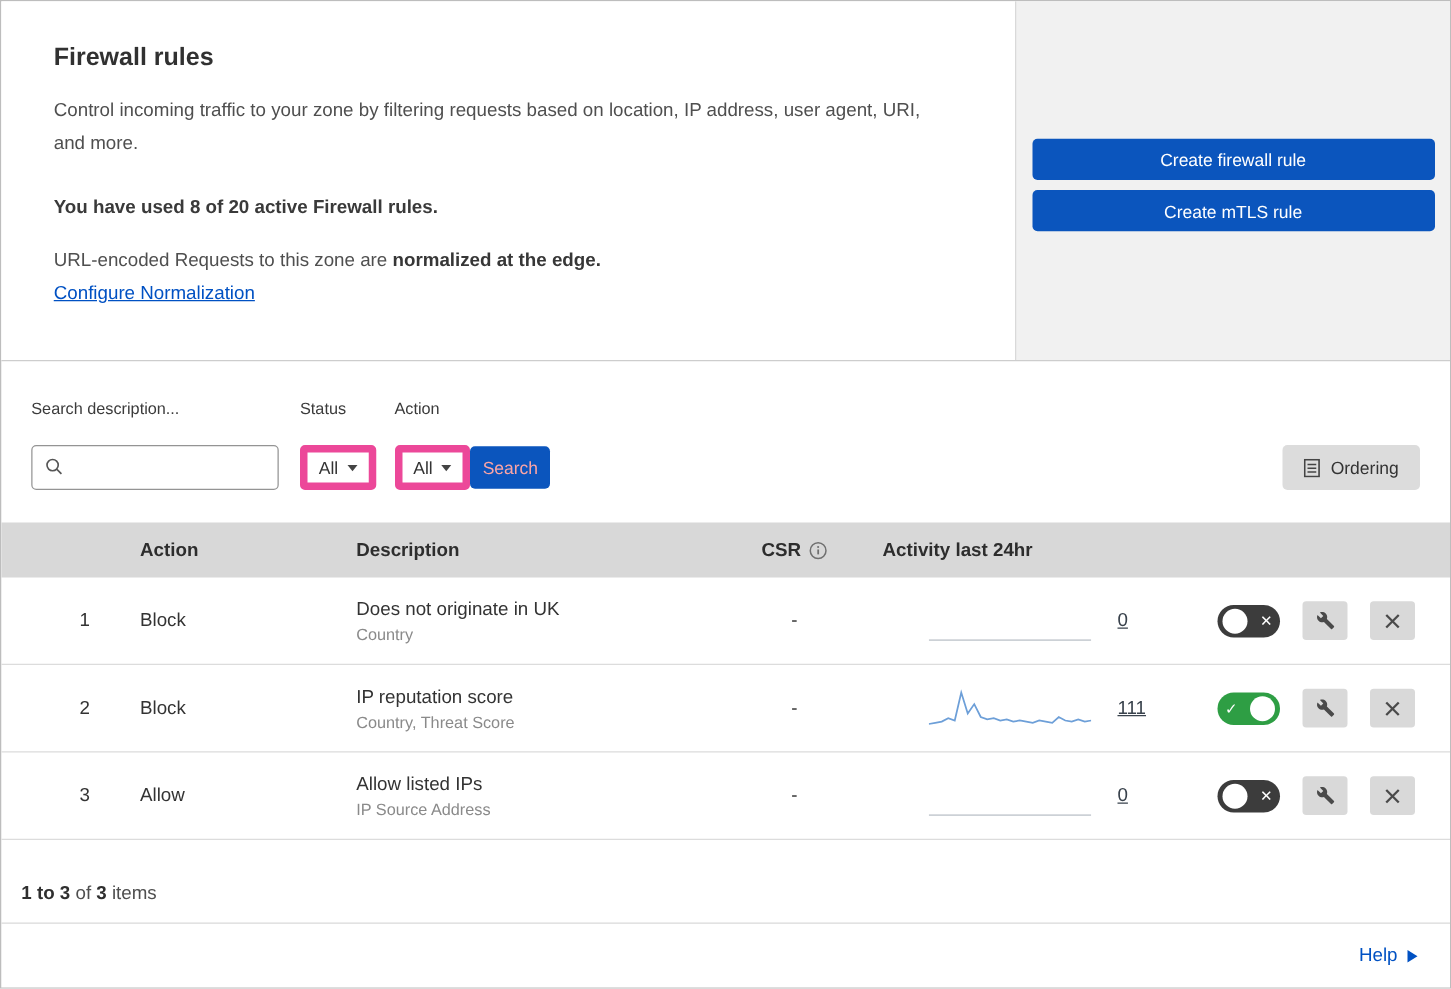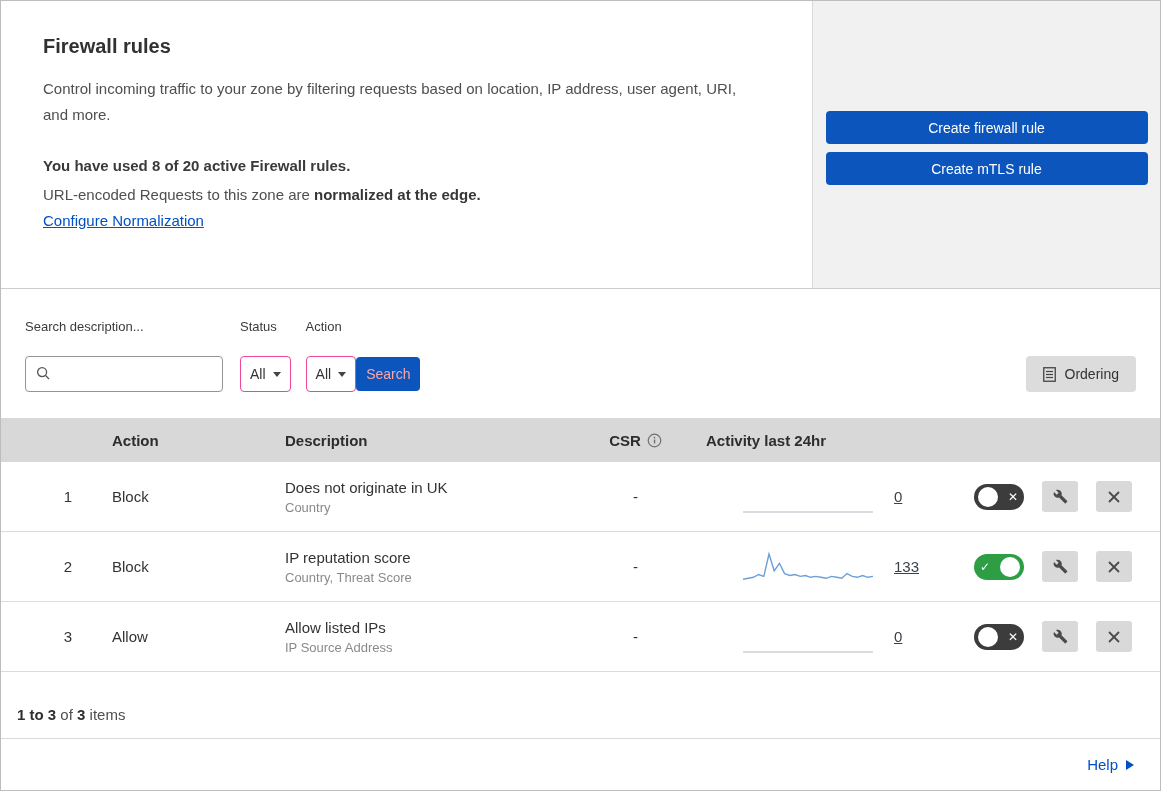--- a/index.html
+++ b/index.html
@@ -6,33 +6,33 @@
   body { font-family:"Liberation Sans", sans-serif; color:#333; background:#fff; }
   .page { width:1161px; height:791px; border:1px solid #bdbdbd; background:#fff; display:flex; flex-direction:column; overflow:hidden; }
 
   
   .hdr { display:flex; border-bottom:1px solid #cdcdcd; height:288px; flex:0 0 auto; }
   .hdr-left { flex:1; padding:34px 60px 0 42px; background:#fff; }
   .hdr-right { width:348px; background:#f1f1f1; border-left:1px solid #d9d9d9; display:flex; flex-direction:column; align-items:center; padding-top:110px; gap:8px; }
   .title { font-size:20px; font-weight:700; color:#313131; margin-bottom:18px; }
   .desc { font-size:15px; color:#4f4f4f; line-height:1.75; max-width:730px; }
   .usage { font-size:15px; font-weight:700; color:#3a3a3a; margin-top:28px; }
-  .norm { font-size:15px; color:#4f4f4f; margin-top:12px; }
+  .norm { font-size:15px; color:#4f4f4f; margin-top:26px; }
   .norm b { color:#373737; }
   .link { display:inline-block; margin-top:9px; font-size:15px; color:var(--link-blue,#0051c3); text-decoration:underline; cursor:pointer; }
   .btn-blue { width:322px; height:33px; background:var(--primary-blue,#0051c3); color:#fff; font-size:14px; border:none; border-radius:4px; cursor:pointer; font-family:inherit; }
 
   
   .filters { display:flex; align-items:flex-end; padding:20px 24px 26px; flex:0 0 auto; }
   .fgroup { display:flex; flex-direction:column; gap:22px;margin-top:10px; }
   .flabel { font-size:13px; color:#3b3b3b; }
   .searchbox { position:relative; }
   .searchbox input { width:198px; height:36px; border:1px solid #949494; border-radius:4px; padding:0 8px 0 34px; font-size:14px; font-family:inherit; color:#333; outline:none; }
   .searchbox .mag { position:absolute; left:11px; top:10px; }
-  .dropdown { height:36px; display:inline-flex; align-items:center; gap:7px; padding:0 9px; border:1px solid #ec4899; border-radius:4px; background:#fff; font-size:14px; color:#333; cursor:pointer; font-family:inherit; }
+  .dropdown { height:36px; display:inline-flex; align-items:center; gap:7px; padding:0 9px; border:6px solid #ec4899; border-radius:4px; background:#fff; font-size:14px; color:#333; cursor:pointer; font-family:inherit; }
   .caret { width:0; height:0; border-left:4px solid transparent; border-right:4px solid transparent; border-top:5px solid #444; }
   .g1 { margin-right:17px; } .g2 { margin-right:15px; }
   .search-btn { height:34px; padding:0 10px; margin-bottom:1px; background:var(--primary-blue,#0051c3); color:#fca5a5; border:none; border-radius:4px; font-size:14px; cursor:pointer; font-family:inherit; }
   .ordering { margin-left:auto; height:36px; padding:0 17px; background:#dcdcdc; border:none; border-radius:4px; font-size:14px; color:#333; display:flex; align-items:center; gap:9px; cursor:pointer; font-family:inherit; }
 
   
   .trow { display:grid; grid-template-columns:95px 173px 311px 111px 190px 75px 1fr; align-items:center; }
   .thead { background:#d8d8d8; height:44px; font-size:15px; font-weight:700; color:#2d2d2d; }
   .row { height:70px; border-bottom:1px solid #dcdcdc; font-size:15px; }
   .c-idx { text-align:right; padding-right:24px; color:#333; }
@@ -181,21 +181,21 @@
       <div class="c-desc">
         <div class="rule-title">IP reputation score</div>
         <div class="rule-sub">Country, Threat Score</div>
       </div>
       <div class="c-csr">-</div>
       <div class="c-act">
           <svg class="spark" width="130" height="36">
             <polyline points="0.0,30.2 5.2,29.3 10.4,28.3 15.6,25.5 20.8,27.4 26.0,5.0 31.2,21.8 36.4,14.3 41.6,24.6 46.8,26.5 52.0,25.5 57.2,27.4 62.4,26.5 67.6,28.3 72.8,27.4 78.0,28.3 83.2,29.3 88.4,27.4 93.6,28.3 98.8,29.3 104.0,24.6 109.2,27.4 114.4,28.3 119.6,26.5 124.8,28.3 130.0,27.4" fill="none" stroke="#6d9fd8" stroke-width="1.4"></polyline>
           </svg>
         </div>
-      <div class="c-count"><a class="count">133</a></div>
+      <div class="c-count"><a class="count">111</a></div>
       <div class="c-ctrl">
         <button class="toggle on">
             <span class="knob"></span>
             <span class="sym"></span>
           </button>
         <button class="icon-btn">
             <svg width="15" height="15" viewBox="0 0 24 24">
               <path fill="#4a4a4a" d="M22.7 19l-9.1-9.1c.9-2.3.4-5-1.5-6.9-2-2-5-2.4-7.4-1.3L9 6 6 9 1.6 4.7C.4 7.1.9 10.1 2.9 12.1c1.9 1.9 4.6 2.4 6.9 1.5l9.1 9.1c.4.4 1 .4 1.4 0l2.3-2.3c.5-.4.5-1.1.1-1.4z"></path>
             </svg>
           </button>

